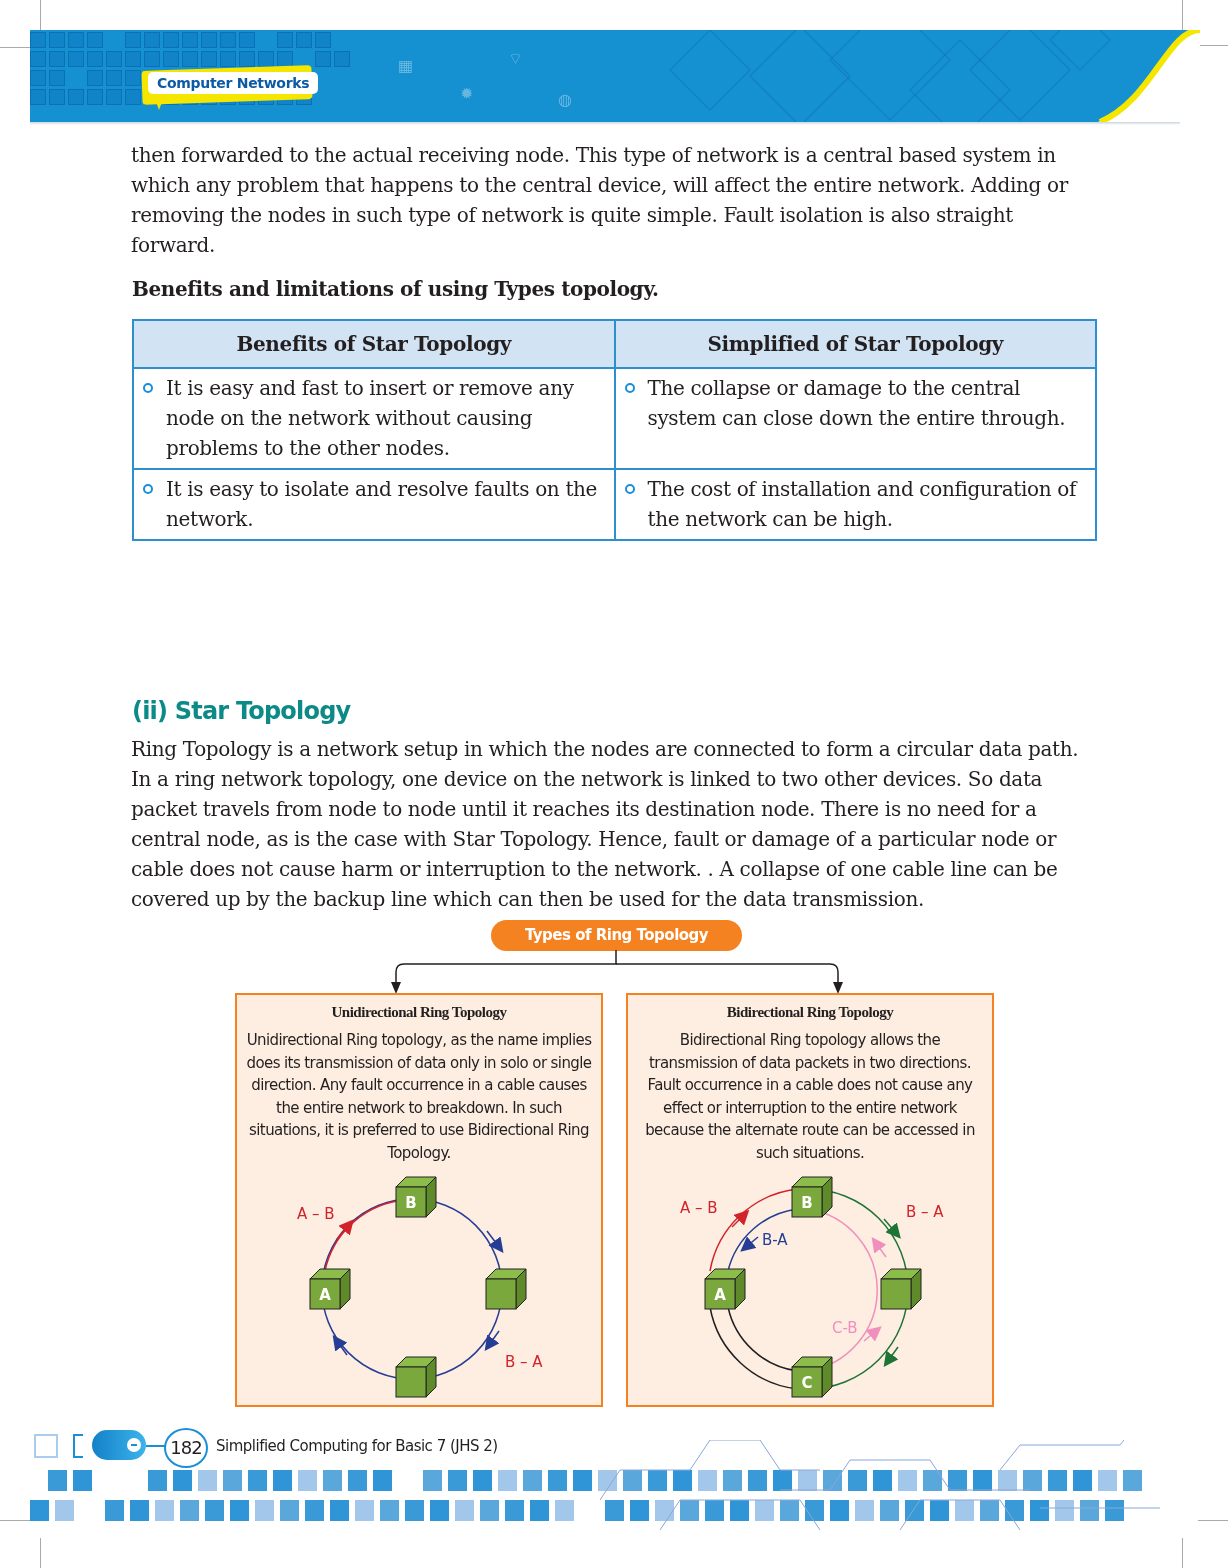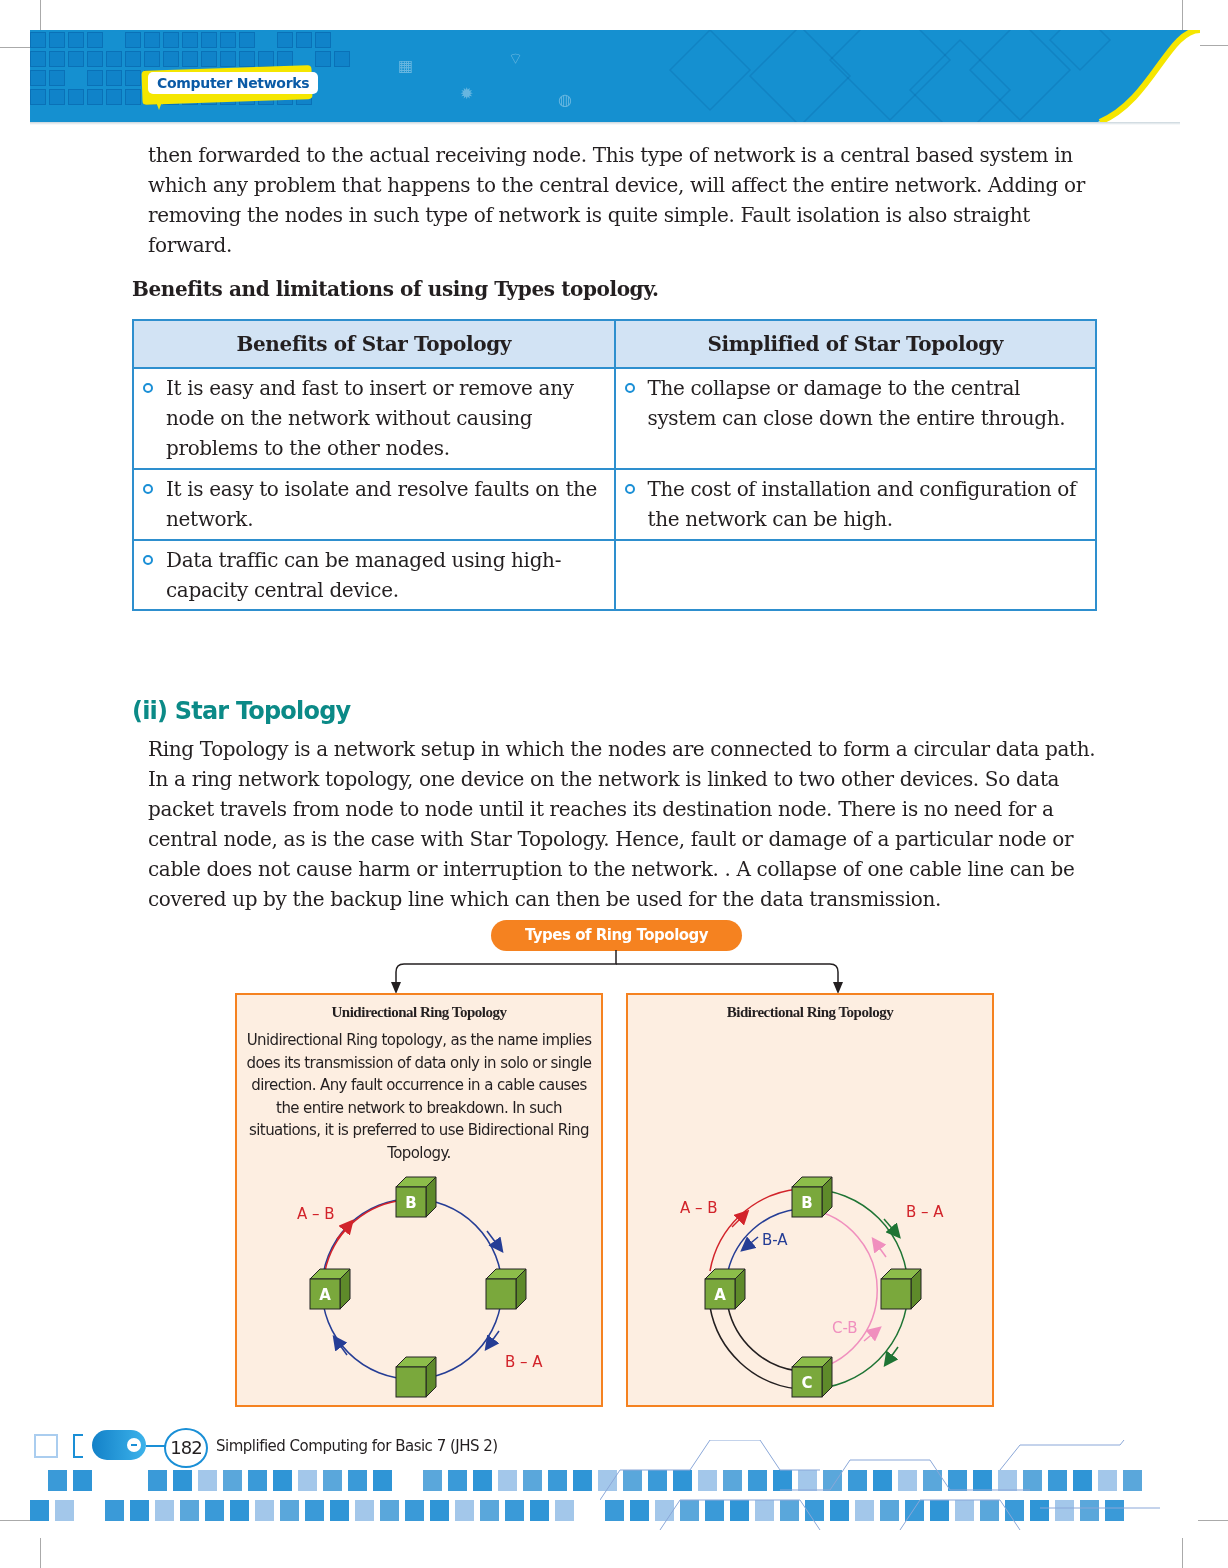--- a/index.html
+++ b/index.html
@@ -9,21 +9,21 @@
   .header .keys{position:absolute;left:0;top:0;width:330px;height:92px;}
   .header .key{position:absolute;width:14px;height:14px;border:1px solid rgba(0,80,150,0.35);background:rgba(10,110,190,0.35);}
   .header .diamonds{position:absolute;left:600px;top:0;width:568px;height:92px;}
   .header-swoosh{position:absolute;left:1080px;top:30px;width:120px;height:95px;}
   .header-shadow{position:absolute;left:30px;top:122px;width:1150px;height:3px;background:linear-gradient(#c9d5dc,#fff);}
   .chapter-tag{position:absolute;left:142px;top:66px;height:34px;}
   .chapter-tag .yellow{position:absolute;left:0;top:2px;width:170px;height:34px;background:#f5e600;border-radius:4px;transform:rotate(-2deg);}
   .chapter-tag .label{position:absolute;left:6px;top:6px;background:#fff;border-radius:5px;padding:3px 9px;font-family:"DejaVu Sans",sans-serif;font-weight:bold;font-size:14px;color:#0a5aa6;white-space:nowrap;letter-spacing:-0.3px;}
   .chapter-tag .tail{position:absolute;left:12px;top:30px;width:0;height:0;border-left:5px solid transparent;border-right:5px solid transparent;border-top:14px solid #f5e600;}
   .hdr-icon{position:absolute;color:rgba(255,255,255,0.35);font-family:"DejaVu Sans",sans-serif;font-size:16px;}
-  .body-text{position:absolute;left:148px;width:960px;font-size:20px;line-height:30px;letter-spacing:-0.35px;}
+  .body-text{position:absolute;left:131px;width:960px;font-size:20px;line-height:30px;letter-spacing:-0.35px;}
   .subhead{position:absolute;left:132px;top:277px;font-weight:bold;font-size:20px;letter-spacing:-0.4px;}
   table.topo{position:absolute;left:132px;top:319px;width:965px;border-collapse:collapse;font-size:20px;letter-spacing:-0.35px;}
   table.topo th{background:#d2e3f4;font-weight:bold;height:44px;border:2px solid #2e8fce;text-align:center;}
   table.topo td{border:2px solid #2e8fce;vertical-align:top;padding:4px 6px 4px 32px;line-height:30px;position:relative;width:50%;}
   table.topo td .bullet{position:absolute;left:9px;top:14px;width:6px;height:6px;border:2.5px solid #1a8fd6;border-radius:50%;}
   .section-title{position:absolute;left:132px;top:697px;font-family:"DejaVu Sans",sans-serif;font-weight:bold;font-size:24px;color:#0b8a87;letter-spacing:-0.8px;}
   .pill{position:absolute;left:491px;top:920px;width:251px;height:31px;background:#f58220;border-radius:16px;color:#fff;font-family:"DejaVu Sans",sans-serif;font-weight:bold;font-size:15px;text-align:center;line-height:31px;letter-spacing:-0.5px;}
   .tree{position:absolute;left:380px;top:950px;width:480px;height:45px;}
   .box{position:absolute;top:993px;width:368px;height:414px;background:#fdeee1;border:2px solid #f58220;box-sizing:border-box;font-family:"DejaVu Sans",sans-serif;text-align:center;}
   .box .title{font-weight:bold;font-size:15px;margin-top:9px;letter-spacing:-0.5px;font-family:Liberation Serif, serif;}
@@ -150,24 +150,20 @@
   </thead>
   <tbody>
     <tr style="height:101px;padding-left:24px;">
       <td><span class="bullet"></span><span>It is easy and fast to insert or remove any node on the network without causing problems to the other nodes.</span></td>
       <td><span class="bullet"></span><span>The collapse or damage to the central system can close down the entire through.</span></td>
     </tr>
     <tr style="height:71px;">
       <td><span class="bullet"></span><span>It is easy to isolate and resolve faults on the network.</span></td>
       <td><span class="bullet"></span><span>The cost of installation and configuration of the network can be high.</span></td>
     </tr>
-    <tr style="height:69px;">
-      <td><span class="bullet"></span><span>Data traffic can be managed using high-capacity central device.</span></td>
-      <td><span></span></td>
-    </tr>
   </tbody>
 </table>
 
 <div class="section-title">(ii) Star Topology</div>
 <div class="body-text" style="top:734px;">Ring Topology is a network setup in which the nodes are connected to form a circular data path. In a ring network topology, one device on the network is linked to two other devices. So data packet travels from node to node until it reaches its destination node. There is no need for a central node, as is the case with Star Topology. Hence, fault or damage of a particular node or cable does not cause harm or interruption to the network. . A collapse of one cable line can be covered up by the backup line which can then be used for the data transmission.</div>
 
 <div class="pill">Types of Ring Topology</div>
 <svg class="tree" width="480" height="45" viewBox="0 0 480 45">
   <path d="M236 0 V14 H24 Q16 14 16 22 V36" fill="none" stroke="#231f20" stroke-width="1.5"></path>
   <path d="M236 14 H450 Q458 14 458 22 V36" fill="none" stroke="#231f20" stroke-width="1.5"></path>
@@ -217,20 +213,21 @@
           <rect x="159" y="196" width="30" height="30" fill="#7aa83c" stroke="#222"></rect>
         </g>
       </g>
     <text x="60" y="48" fill="#d2232a" font-family="DejaVu Sans, sans-serif" font-size="15">A – B</text>
     <text x="268" y="196" fill="#d2232a" font-family="DejaVu Sans, sans-serif" font-size="15">B – A</text>
   </svg>
 </div>
 
 <div class="box" style="left:626px;">
   <div class="title">Bidirectional Ring Topology</div>
+  <div class="desc">Bidirectional Ring topology allows the transmission of data packets in two directions. Fault occurrence in a cable does not cause any effect or interruption to the entire network because the alternate route can be accessed in such situations.</div>
   <svg width="368" height="236" viewBox="0 0 368 236">
     <defs>
       <marker id="br" markerWidth="10" markerHeight="10" refX="5" refY="5" orient="auto">
           <path d="M0 0 L10 5 L0 10 Z" fill="#d2232a"></path>
         </marker>
       <marker id="bb" markerWidth="10" markerHeight="10" refX="5" refY="5" orient="auto">
           <path d="M0 0 L10 5 L0 10 Z" fill="#253d95"></path>
         </marker>
       <marker id="bg" markerWidth="10" markerHeight="10" refX="5" refY="5" orient="auto">
           <path d="M0 0 L10 5 L0 10 Z" fill="#1e7434"></path>

